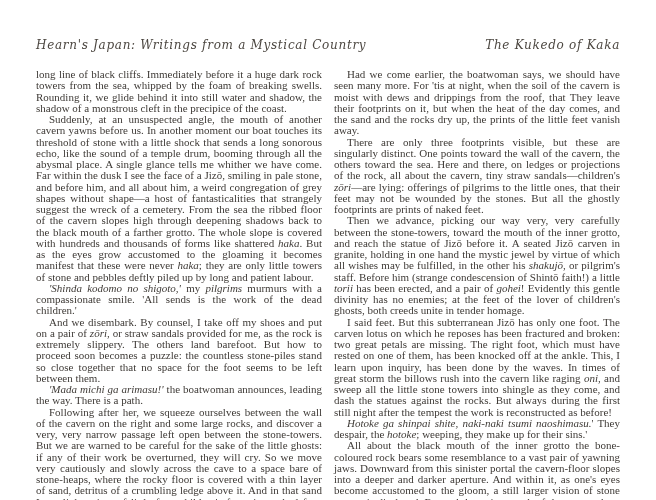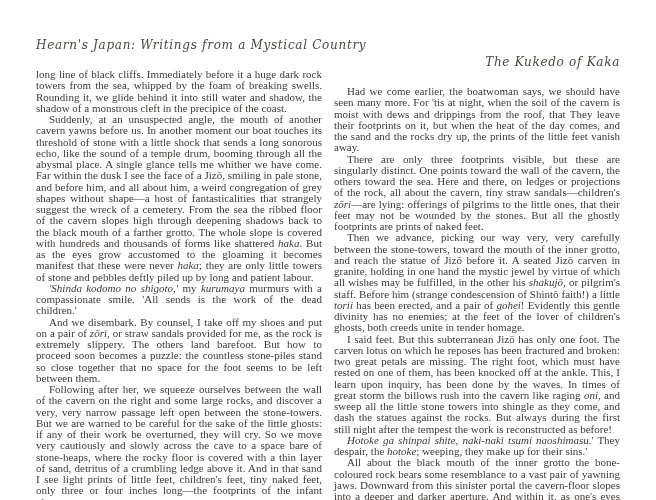--- a/index.html
+++ b/index.html
@@ -25,21 +25,21 @@
 
   .running-header {
     font-family: "DejaVu Serif", serif;
     font-style: italic;
     font-size: 12px;
     letter-spacing: 0.7px;
     color: #4c4741;
     margin-bottom: 17px;
     white-space: nowrap;
   }
-  .page-right .running-header { text-align: right; margin-top: 17px; }
+  .page-right .running-header { text-align: right; }
 
   .body-text .para {
     margin: 0;
     font-size: 11px;
     line-height: 11.25px;
     text-align: justify;
     color: #3e3a36;
   }
   .body-text .para.indent { text-indent: 13px; }
   .body-text .para i { }
@@ -53,22 +53,23 @@
   .page-right .page-number { text-align: right; }
 </style>
 </head>
 <body>
 
 <div class="page page-left">
   <div class="running-header">Hearn's Japan: Writings from a Mystical Country</div>
   <div class="body-text">
       <p class="para"><span>long line of black cliffs. Immediately before it a huge dark rock towers from the sea, whipped by the foam of breaking swells. Rounding it, we glide behind it into still water and shadow, the shadow of a monstrous cleft in the precipice of the coast.</span></p>
       <p class="para indent"><span>Suddenly, at an unsuspected angle, the mouth of another cavern yawns before us. In another moment our boat touches its threshold of stone with a little shock that sends a long sonorous echo, like the sound of a temple drum, booming through all the abysmal place. A single glance tells me whither we have come. Far within the dusk I see the face of a Jizō, smiling in pale stone, and before him, and all about him, a weird congregation of grey shapes without shape—a host of fantasticalities that strangely suggest the wreck of a cemetery. From the sea the ribbed floor of the cavern slopes high through deepening shadows back to the black mouth of a farther grotto. The whole slope is covered with hundreds and thousands of forms like shattered </span><i>haka</i><span>. But as the eyes grow accustomed to the gloaming it becomes manifest that these were never </span><i>haka</i><span>; they are only little towers of stone and pebbles deftly piled up by long and patient labour.</span></p>
-      <p class="para indent"><i>'Shinda kodomo no shigoto,'</i><span> my </span><i>kurumaya</i><span> murmurs with a compassionate smile. 'All sends is the work of the dead children.'</span></p>
+      <p class="para indent"><i>'Shinda kodomo no shigoto,'</i><span> my </span><i>pilgrims</i><span> murmurs with a compassionate smile. 'All sends is the work of the dead children.'</span></p>
       <p class="para indent"><span>And we disembark. By counsel, I take off my shoes and put on a pair of </span><i>zōri</i><span>, or straw sandals provided for me, as the rock is extremely slippery. The others land barefoot. But how to proceed soon becomes a puzzle: the countless stone-piles stand so close together that no space for the foot seems to be left between them.</span></p>
+      <p class="para indent"><i>'Mada michi ga arimasu!'</i><span> the boatwoman announces, leading the way. There is a path.</span></p>
       <p class="para indent"><span>Following after her, we squeeze ourselves between the wall of the cavern on the right and some large rocks, and discover a very, very narrow passage left open between the stone-towers. But we are warned to be careful for the sake of the little ghosts: if any of their work be overturned, they will cry. So we move very cautiously and slowly across the cave to a space bare of stone-heaps, where the rocky floor is covered with a thin layer of sand, detritus of a crumbling ledge above it. And in that sand I see light prints of little feet, children's feet, tiny naked feet, only three or four inches long—the footprints of the infant ghosts.</span></p>
     </div>
   <div class="page-number">148</div>
 </div>
 
 <div class="page page-right">
   <div class="running-header">The Kukedo of Kaka</div>
   <div class="body-text">
       <p class="para indent"><span>Had we come earlier, the boatwoman says, we should have seen many more. For 'tis at night, when the soil of the cavern is moist with dews and drippings from the roof, that They leave their footprints on it, but when the heat of the day comes, and the sand and the rocks dry up, the prints of the little feet vanish away.</span></p>
       <p class="para indent"><span>There are only three footprints visible, but these are singularly distinct. One points toward the wall of the cavern, the others toward the sea. Here and there, on ledges or projections of the rock, all about the cavern, tiny straw sandals—children's </span><i>zōri</i><span>—are lying: offerings of pilgrims to the little ones, that their feet may not be wounded by the stones. But all the ghostly footprints are prints of naked feet.</span></p>

